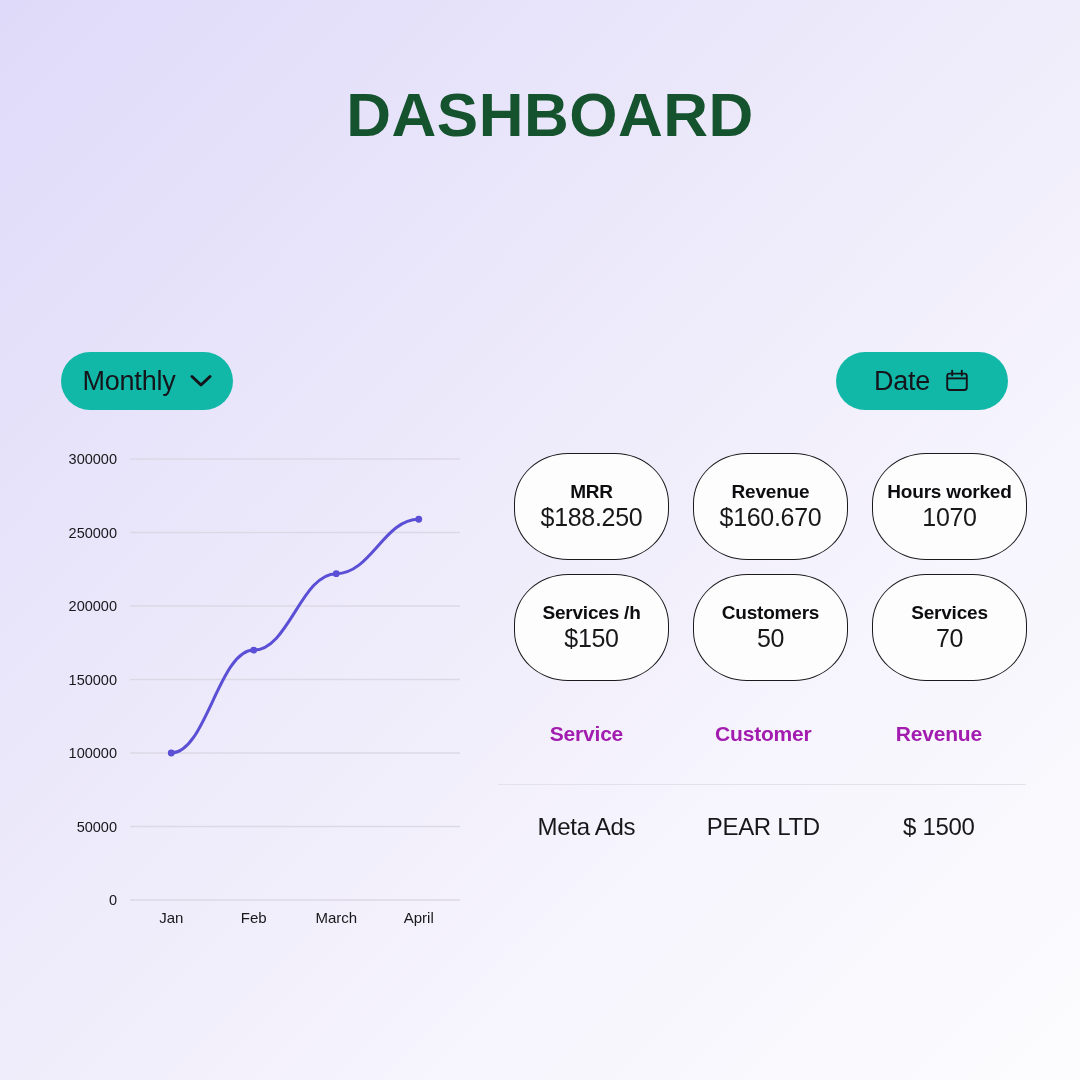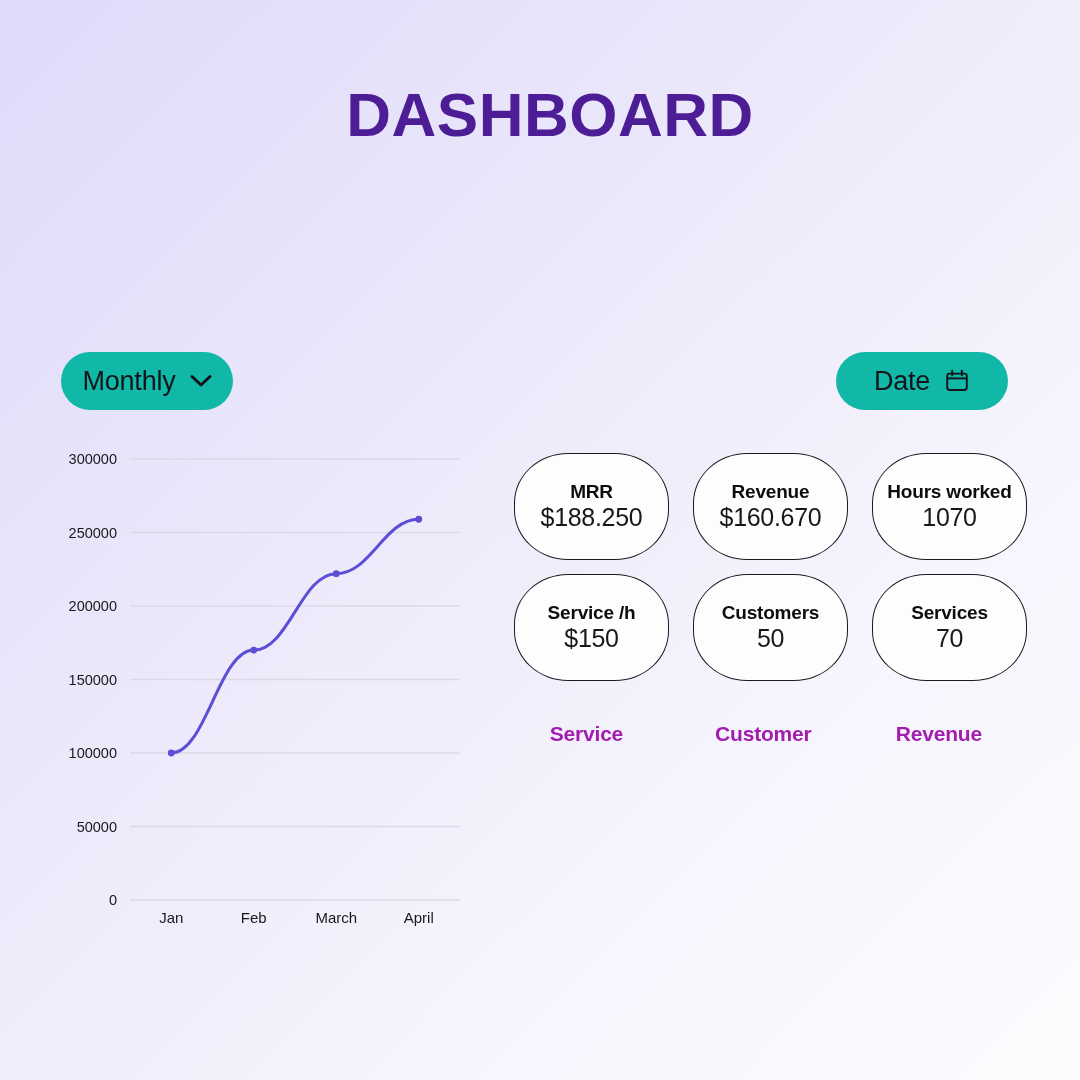--- a/index.html
+++ b/index.html
@@ -25,21 +25,21 @@
     top: 84px;
     width: 1080px;
     text-align: center;
   }
 
   .page-title {
     font-size: 62px;
     font-weight: 800;
     letter-spacing: 0.5px;
     line-height: 1;
-    color: #4c1d95;
+    color: #14532d;
     padding-left: 20px;
   }
 
   .page-subtitle {
     margin-top: 34px;
     font-size: 43px;
     font-weight: 400;
     line-height: 1.38;
     color: #18181B;
     letter-spacing: -0.3px;
@@ -260,21 +260,21 @@
     <div class="stat-label">Revenue</div>
     <div class="stat-value">$160.670</div>
   </div>
 
   <div class="stat-card">
     <div class="stat-label">Hours worked</div>
     <div class="stat-value">1070</div>
   </div>
 
   <div class="stat-card">
-    <div class="stat-label">Service /h</div>
+    <div class="stat-label">Services /h</div>
     <div class="stat-value">$150</div>
   </div>
 
   <div class="stat-card">
     <div class="stat-label">Customers</div>
     <div class="stat-value">50</div>
   </div>
 
   <div class="stat-card">
     <div class="stat-label">Services</div>
@@ -286,15 +286,20 @@
 <div class="table-wrap">
   <table class="data-table">
     <thead>
       <tr>
         <th class="col-service">Service</th>
         <th class="col-customer">Customer</th>
         <th class="col-revenue">Revenue</th>
       </tr>
     </thead>
     <tbody>
+      <tr>
+        <td>Meta Ads</td>
+        <td>PEAR LTD</td>
+        <td>$ 1500</td>
+      </tr>
     </tbody>
   </table>
 </div>
 
 </body></html>

